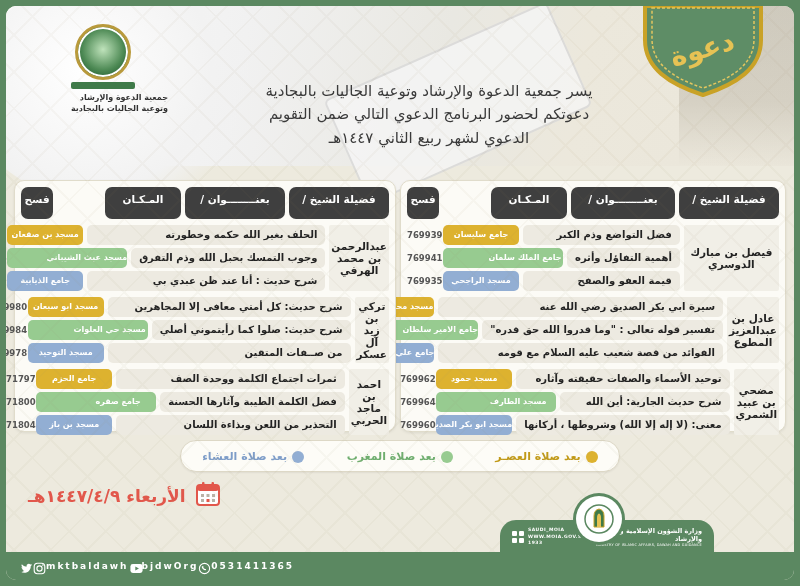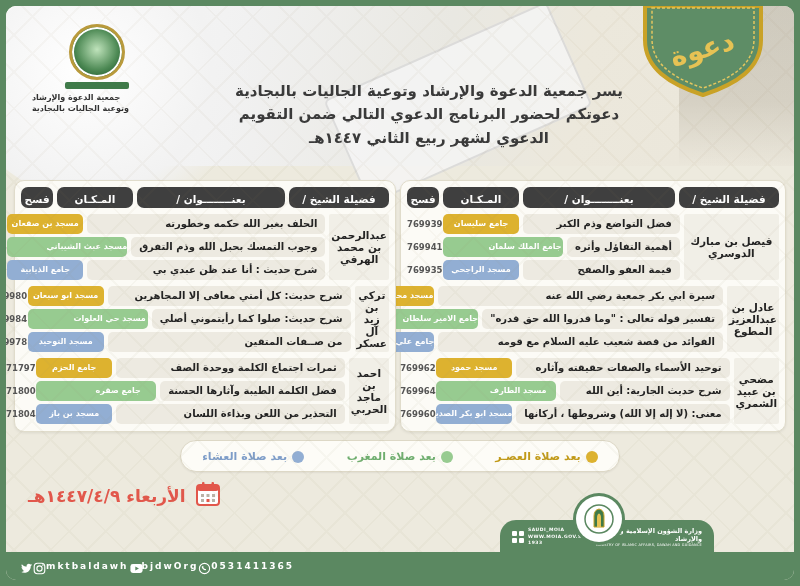--- a/index.html
+++ b/index.html
@@ -14,40 +14,40 @@
   .photo .blob1{position:absolute;left:-40px;top:-30px;width:300px;height:230px;border-radius:50%;
     background:radial-gradient(circle at 40% 40%,#ffffff 0%,#f2f2f2 55%,transparent 72%);}
   .photo .tablet{position:absolute;left:330px;top:40px;width:240px;height:110px;background:#f6f6f6;
     border:2px solid #d9d9d9;transform:rotate(-24deg);border-radius:6px;opacity:.8;}
   .photo .dark-right{position:absolute;right:0;top:0;width:115px;height:160px;opacity:.22;
     background:linear-gradient(180deg,#6b6455 0%,#8c8372 60%,transparent 100%);}
   
   .banner{position:absolute;right:30px;top:0;width:122px;height:92px;z-index:5;}
   .banner svg{display:block;}
   
-  .org{position:absolute;left:26px;top:18px;width:130px;text-align:left;z-index:4;}
+  .org{position:absolute;left:32px;top:18px;width:130px;text-align:right;z-index:4;}
   .org .emblem{width:50px;height:50px;margin:0 auto;border-radius:50%;
     background:radial-gradient(circle at 50% 45%,#bfe3bb 0%,#4e8a55 55%,#2f6b3a 75%);
     border:3px solid #b99a3c;box-shadow:0 0 0 2px #fff inset;}
   .org .ribbon{width:64px;height:7px;margin:2px auto 4px;background:#3f7a49;border-radius:2px;}
   .org .cap{font-size:8px;font-weight:bold;color:#333;line-height:1.35;direction:rtl;}
   
   .intro{position:absolute;right:150px;top:74px;width:430px;text-align:center;direction:rtl;
-    color:#3a3a3a;font-weight:bold;font-size:15px;line-height:1.55;z-index:4;}
+    color:#3a3a3a;font-weight:normal;font-size:15px;line-height:1.55;z-index:4;}
   
   .panel{position:absolute;top:174px;height:252px;background:#fcfbf6;border:1px solid #e0dccb;
     border-radius:10px;box-shadow:0 1px 3px rgba(0,0,0,.08);padding:6px;box-sizing:border-box;direction:rtl;}
   .panel.right{right:8px;width:386px;}
   .panel.left{left:8px;width:382px;}
   .phead{display:flex;gap:4px;margin-bottom:6px;}
-  .hpill{background:#3f3f3f;color:#fff;font-weight:bold;font-size:10.5px;height:21px;line-height:24px;
+  .hpill{background:#3f3f3f;color:#fff;font-weight:bold;font-size:10.5px;height:32px;line-height:24px;
     text-align:center;border-radius:7px;}
   .hpill.sheikh{width:100px;}
   .hpill.topic{flex:1;}
-  .hpill.place{width:76px;}
+  .hpill.place{width:76px;margin-left:48px;}
   .hpill.permit{width:32px;}
   .section{display:flex;gap:4px;margin-bottom:6px;}
   .section:last-child{margin-bottom:0;}
   .sheikh-cell{width:100px;background:#f1efe7;border-radius:2px;display:flex;align-items:center;
     justify-content:center;text-align:center;font-weight:bold;font-size:10.5px;color:#222;padding:2px;box-sizing:border-box;}
   .rows{flex:1;display:flex;flex-direction:column;gap:3px;}
   .srow{display:flex;gap:4px;height:20px;}
   .tpill{flex:1;background:#edeae1;border-radius:5px;font-weight:bold;font-size:10px;color:#222;
     line-height:20px;padding:0 8px;white-space:nowrap;overflow:hidden;}
   .chip{width:76px;border-radius:5px;color:#fff;font-weight:bold;font-size:8px;line-height:20px;
@@ -147,21 +147,21 @@
             <div class="chip c2">مسجد الراجحي</div>
             <div class="permit-num">769935</div>
           </div>
         </div>
       </div>
 
       <div class="section">
         <div class="sheikh-cell">عادل بن عبدالعزيز المطوع</div>
         <div class="rows">
           <div class="srow">
-            <div class="tpill">سيرة ابي بكر جمعية رضي الله عنه</div>
+            <div class="tpill">سيرة ابي بكر الصديق رضي الله عنه</div>
             <div class="chip c0">مسجد محيميد حماد</div>
             <div class="permit-num">769947</div>
           </div>
           <div class="srow">
             <div class="tpill">تفسير قوله تعالى : "وما قدروا الله حق قدره"</div>
             <div class="chip c1">جامع الامير سلطان</div>
             <div class="permit-num">769950</div>
           </div>
           <div class="srow">
             <div class="tpill">الفوائد من قصة شعيب عليه السلام مع قومه</div>

